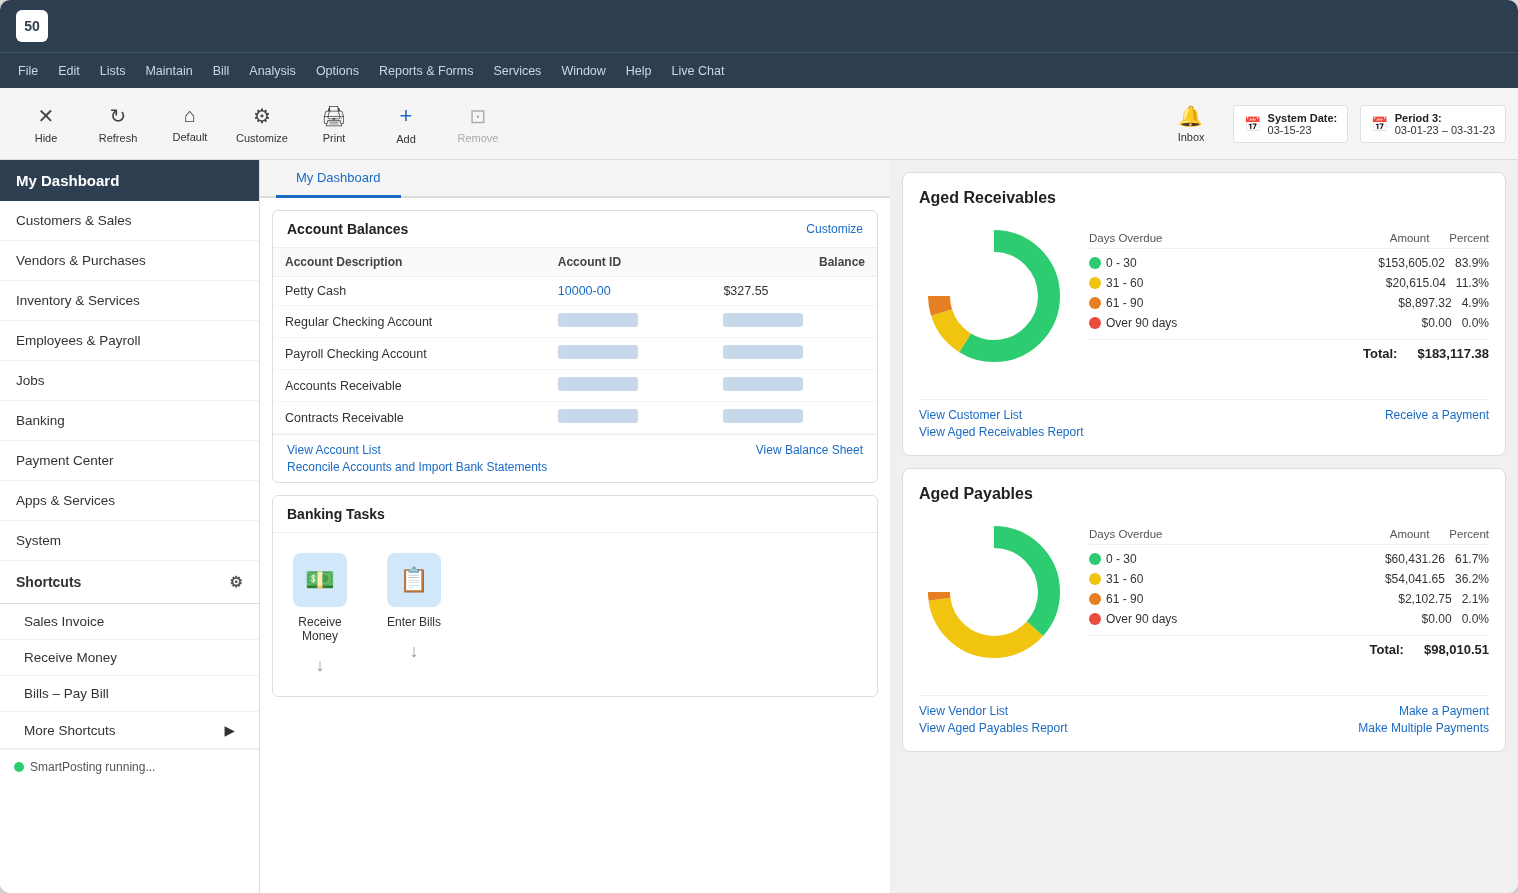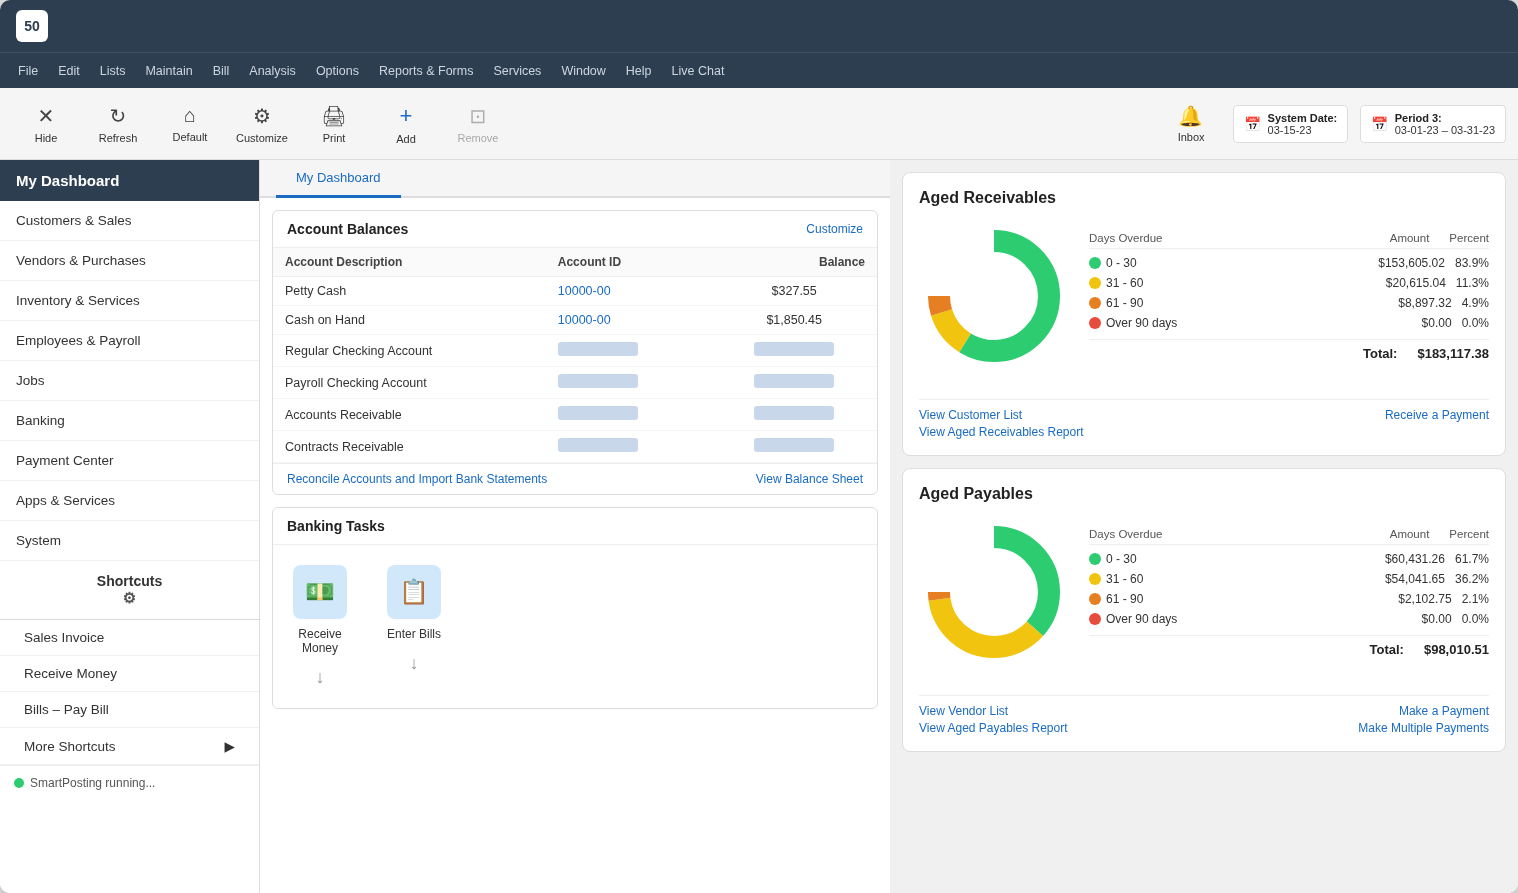--- a/index.html
+++ b/index.html
@@ -139,21 +139,20 @@
       border-bottom: 1px solid #f0f0f0;
     }
     .sidebar-section {
       display: flex; align-items: center; justify-content: space-between;
       padding: 12px 16px;
       color: #333;
       font-weight: 600;
       font-size: 14px;
       border-bottom: 1px solid #ddd;
       cursor: pointer;
-      flex-direction: column;
     }
     .sidebar-section .gear { color: #555; font-size: 15px; cursor: pointer; }
     .sidebar-sub-item {
       padding: 10px 24px;
       color: #333;
       cursor: pointer;
       font-size: 13.5px;
       border-bottom: 1px solid #f0f0f0;
     }
     .sidebar-footer {
@@ -215,21 +214,21 @@
     .account-table th {
       text-align: left; padding: 7px 12px;
       font-size: 12px; color: #444; font-weight: 600;
       border-bottom: 1px solid #eee; background: #fafafa;
     }
     .account-table th:last-child { text-align: right; }
     .account-table td {
       padding: 7px 12px; font-size: 12.5px; color: #333;
       border-bottom: 1px solid #f5f5f5;
     }
-    .account-table td:last-child { text-align: center; }
+    .account-table td:last-child { text-align: left; }
     .account-table td.link { color: #1a6bc4; cursor: pointer; }
     .blurred-cell {
       background: #c8d8ea; height: 14px; border-radius: 3px; display: inline-block; width: 80px;
     }
 
     .card-footer {
       padding: 8px 14px;
       border-top: 1px solid #eee;
       display: flex; gap: 16px;
     }
@@ -463,25 +462,20 @@
                   <th>Balance</th>
                 </tr>
               </thead>
               <tbody id="account-table-body">
               <tr>
         <td>Petty Cash</td>
         <td class="link">10000-00</td>
         <td>$327.55</td>
       </tr>
                   <tr>
-        <td>Cash on Hand</td>
-        <td class="link">10000-00</td>
-        <td>$1,850.45</td>
-      </tr>
-                  <tr>
         <td>Regular Checking Account</td>
         <td><span class="blurred-cell"></span></td>
         <td><span class="blurred-cell"></span></td>
       </tr>
                   <tr>
         <td>Payroll Checking Account</td>
         <td><span class="blurred-cell"></span></td>
         <td><span class="blurred-cell"></span></td>
       </tr>
                   <tr>
@@ -491,20 +485,21 @@
       </tr>
                   <tr>
         <td>Contracts Receivable</td>
         <td><span class="blurred-cell"></span></td>
         <td><span class="blurred-cell"></span></td>
       </tr>
                 </tbody>
             </table>
             <div class="card-footer">
               <div style="flex:1; display:flex; flex-direction:column; gap:3px;">
+                <a class="card-footer-link">View Account List</a>
                 <a class="card-footer-link">Reconcile Accounts and Import Bank Statements</a>
               </div>
               <a class="card-footer-link">View Balance Sheet</a>
             </div>
           </div>
 
           <div class="card">
             <div class="card-header">
               <span class="card-title">Banking Tasks</span>
             </div>

